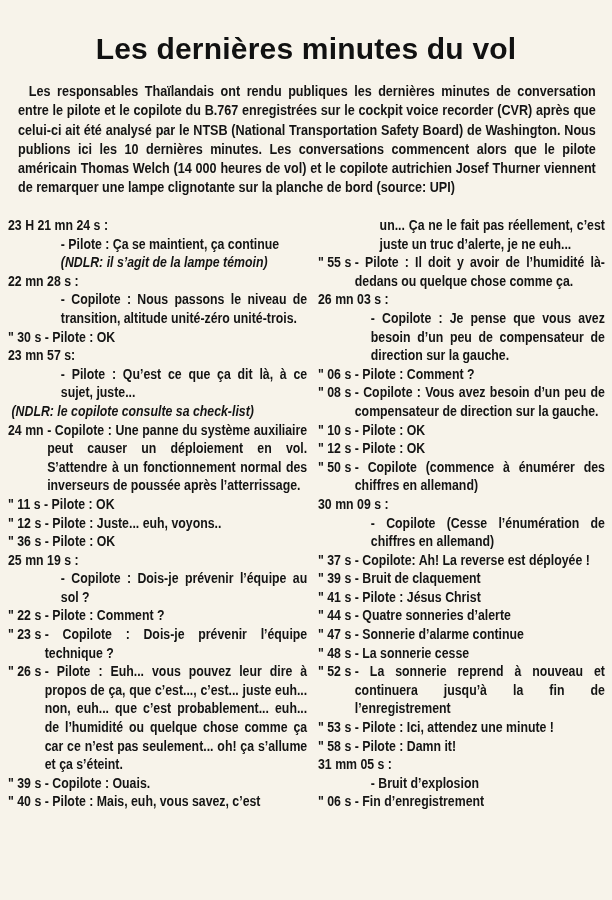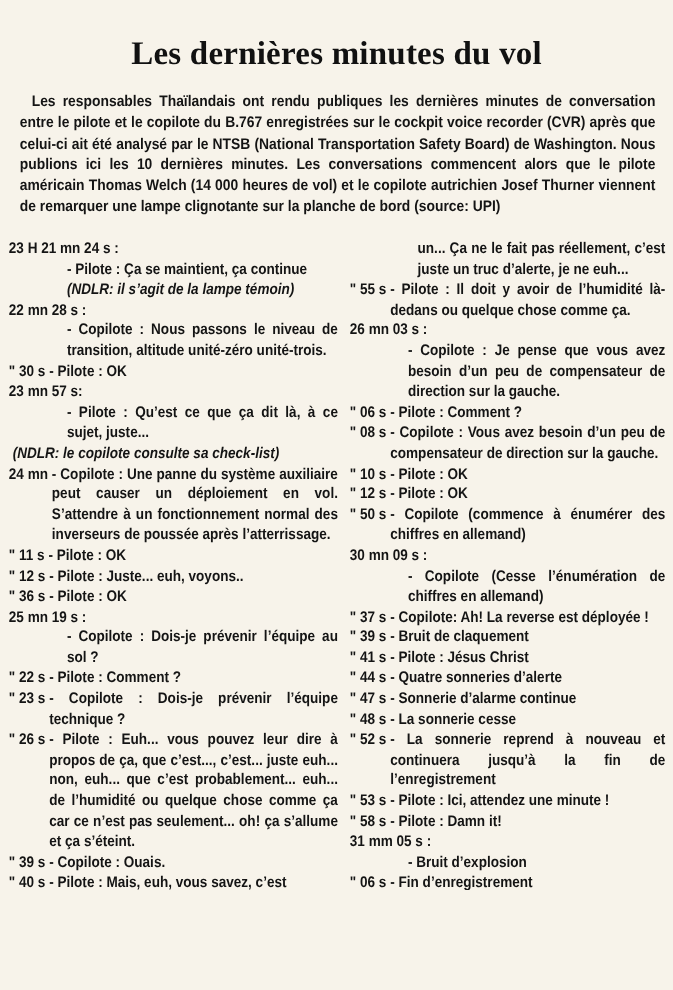--- a/index.html
+++ b/index.html
@@ -6,21 +6,21 @@
   body {
     width: 612px; height: 900px; overflow: hidden;
     background: #f7f3ea;
     color: #141414;
     font-family: "Liberation Sans", sans-serif;
     position: relative;
   }
   .title {
     position: absolute; left: 0; right: 0; top: 12px;
     text-align: center;
-    font-family: Liberation Serif, serif;
+    font-family: Liberation Sans, sans-serif;
     font-weight: bold;
     font-size: 30px;
     letter-spacing: 0.2px;
     color: #111;
   }
   .intro {
     position: absolute; left: 18px; top: 68px; width: 578px;
     font-size: 14px; line-height: 19.3px; font-weight: bold;
     text-align: justify;
     text-indent: 12px;

